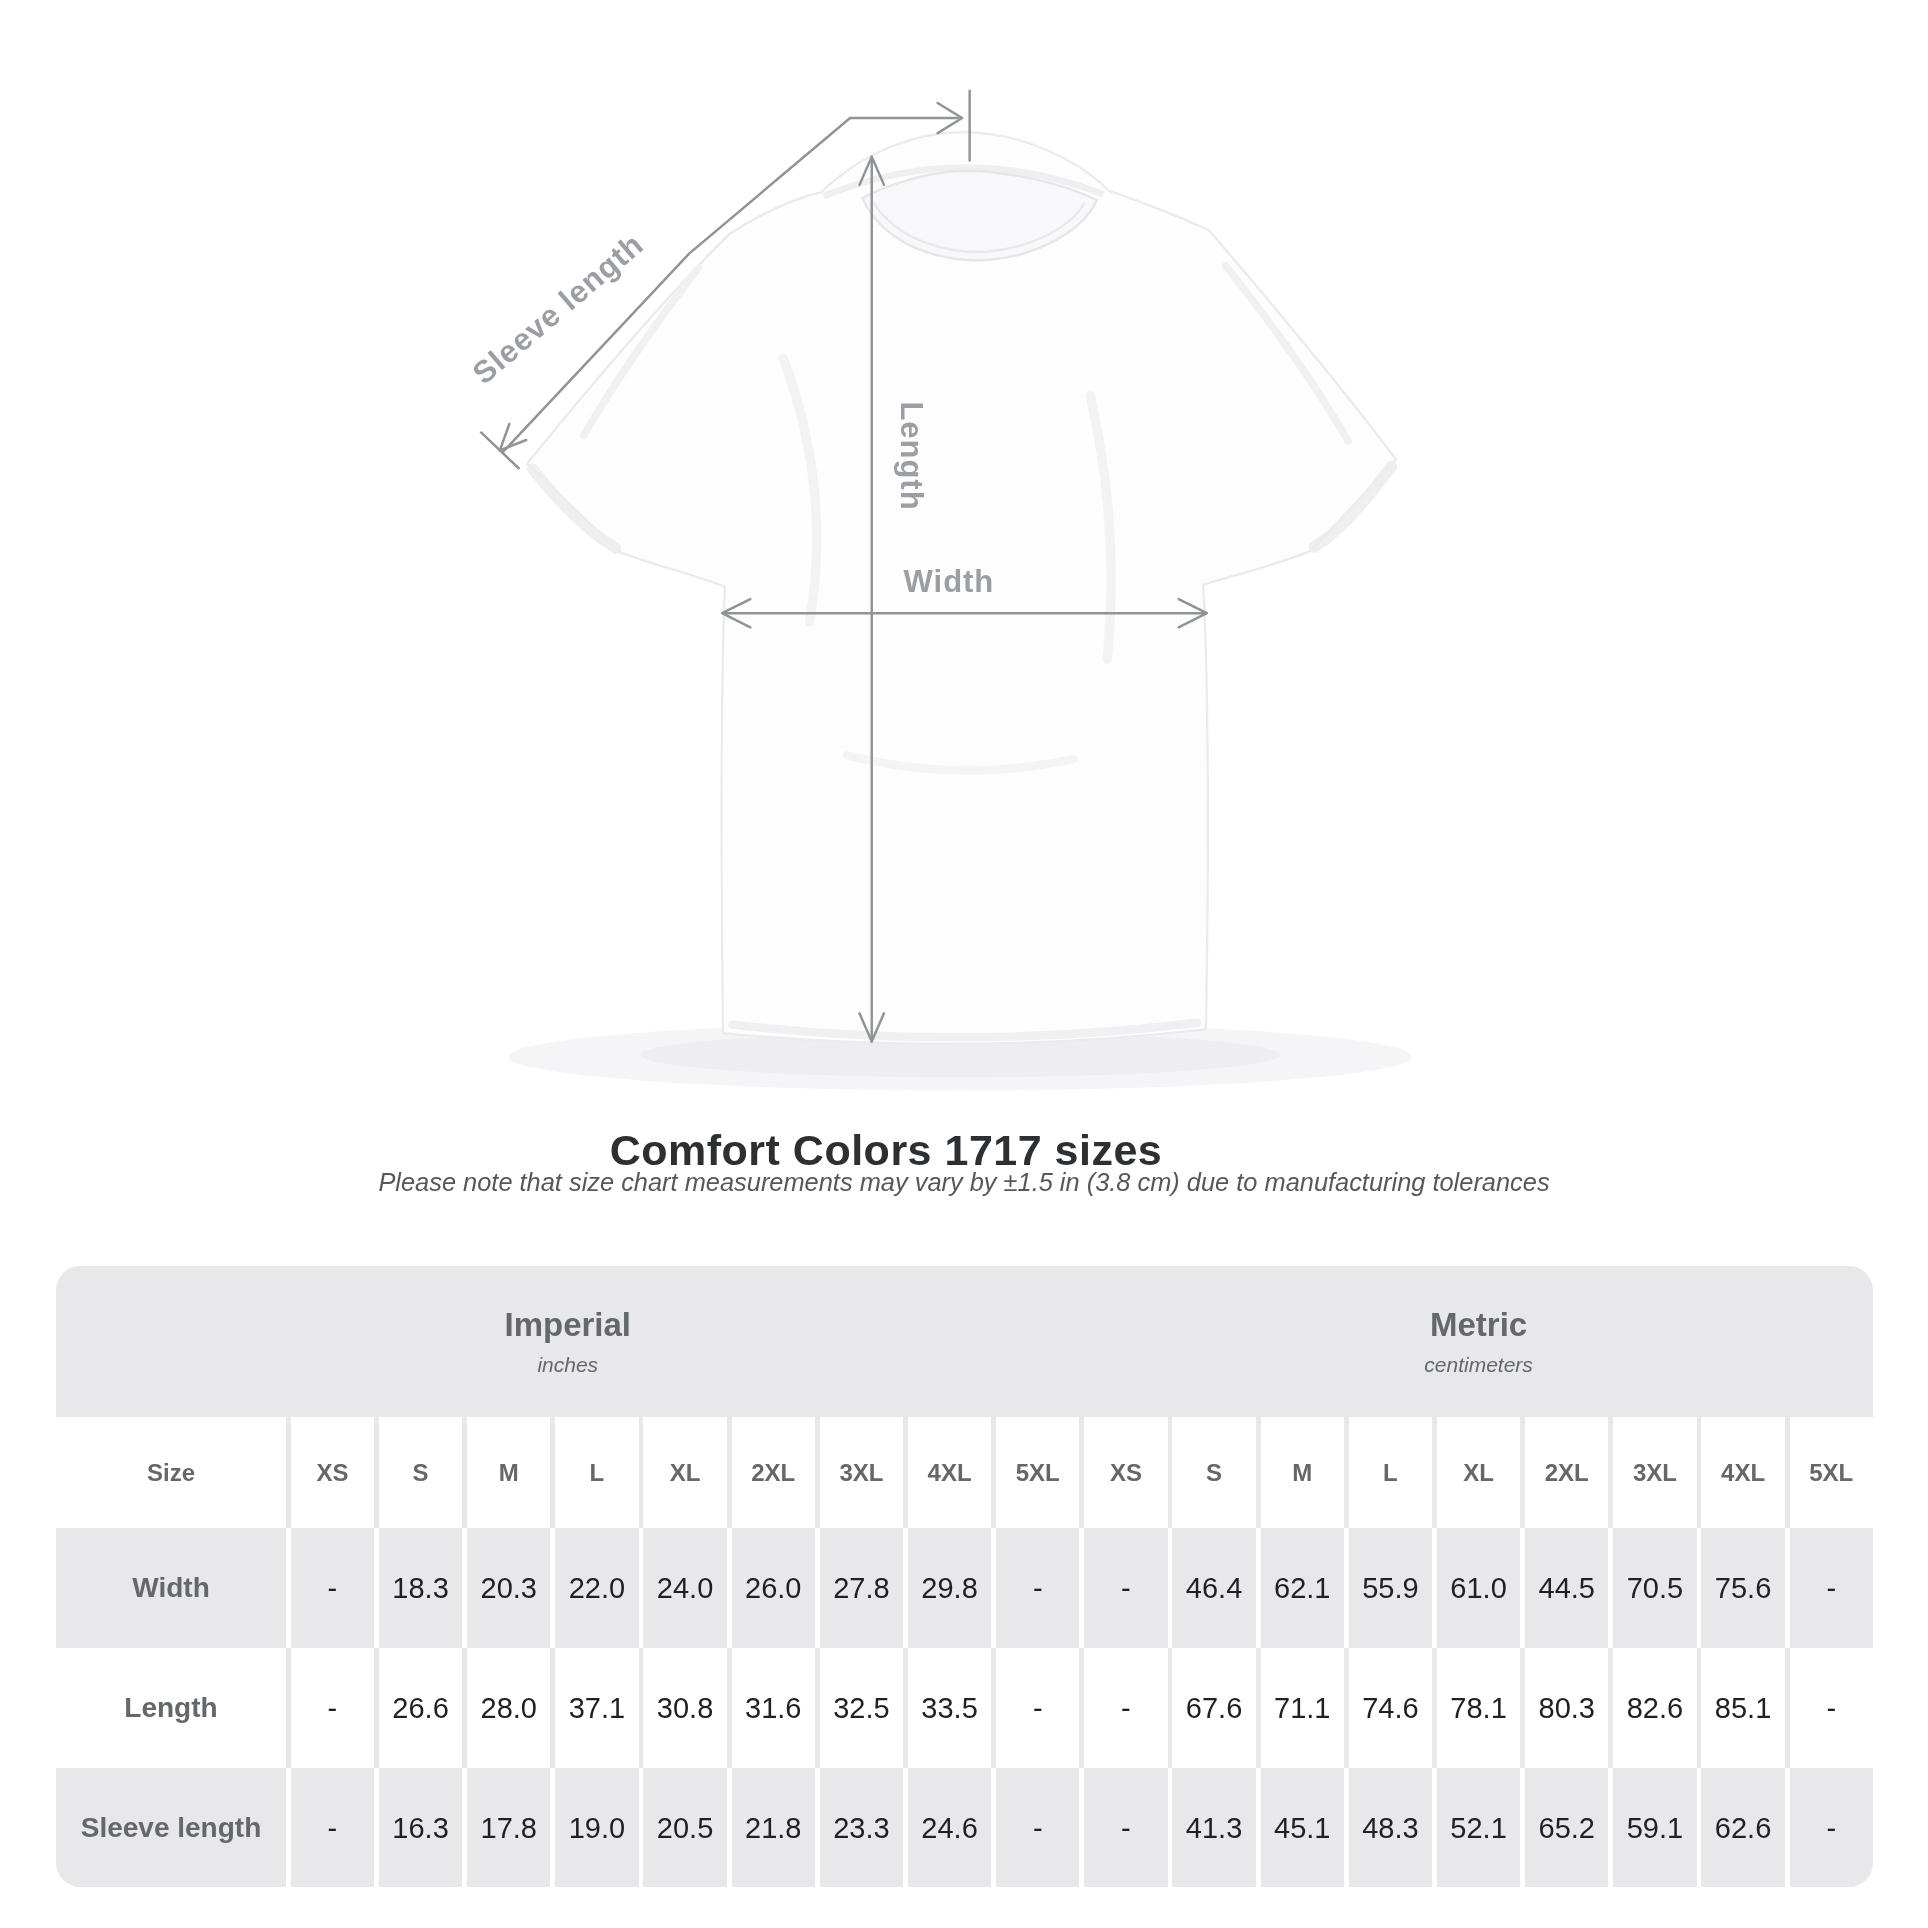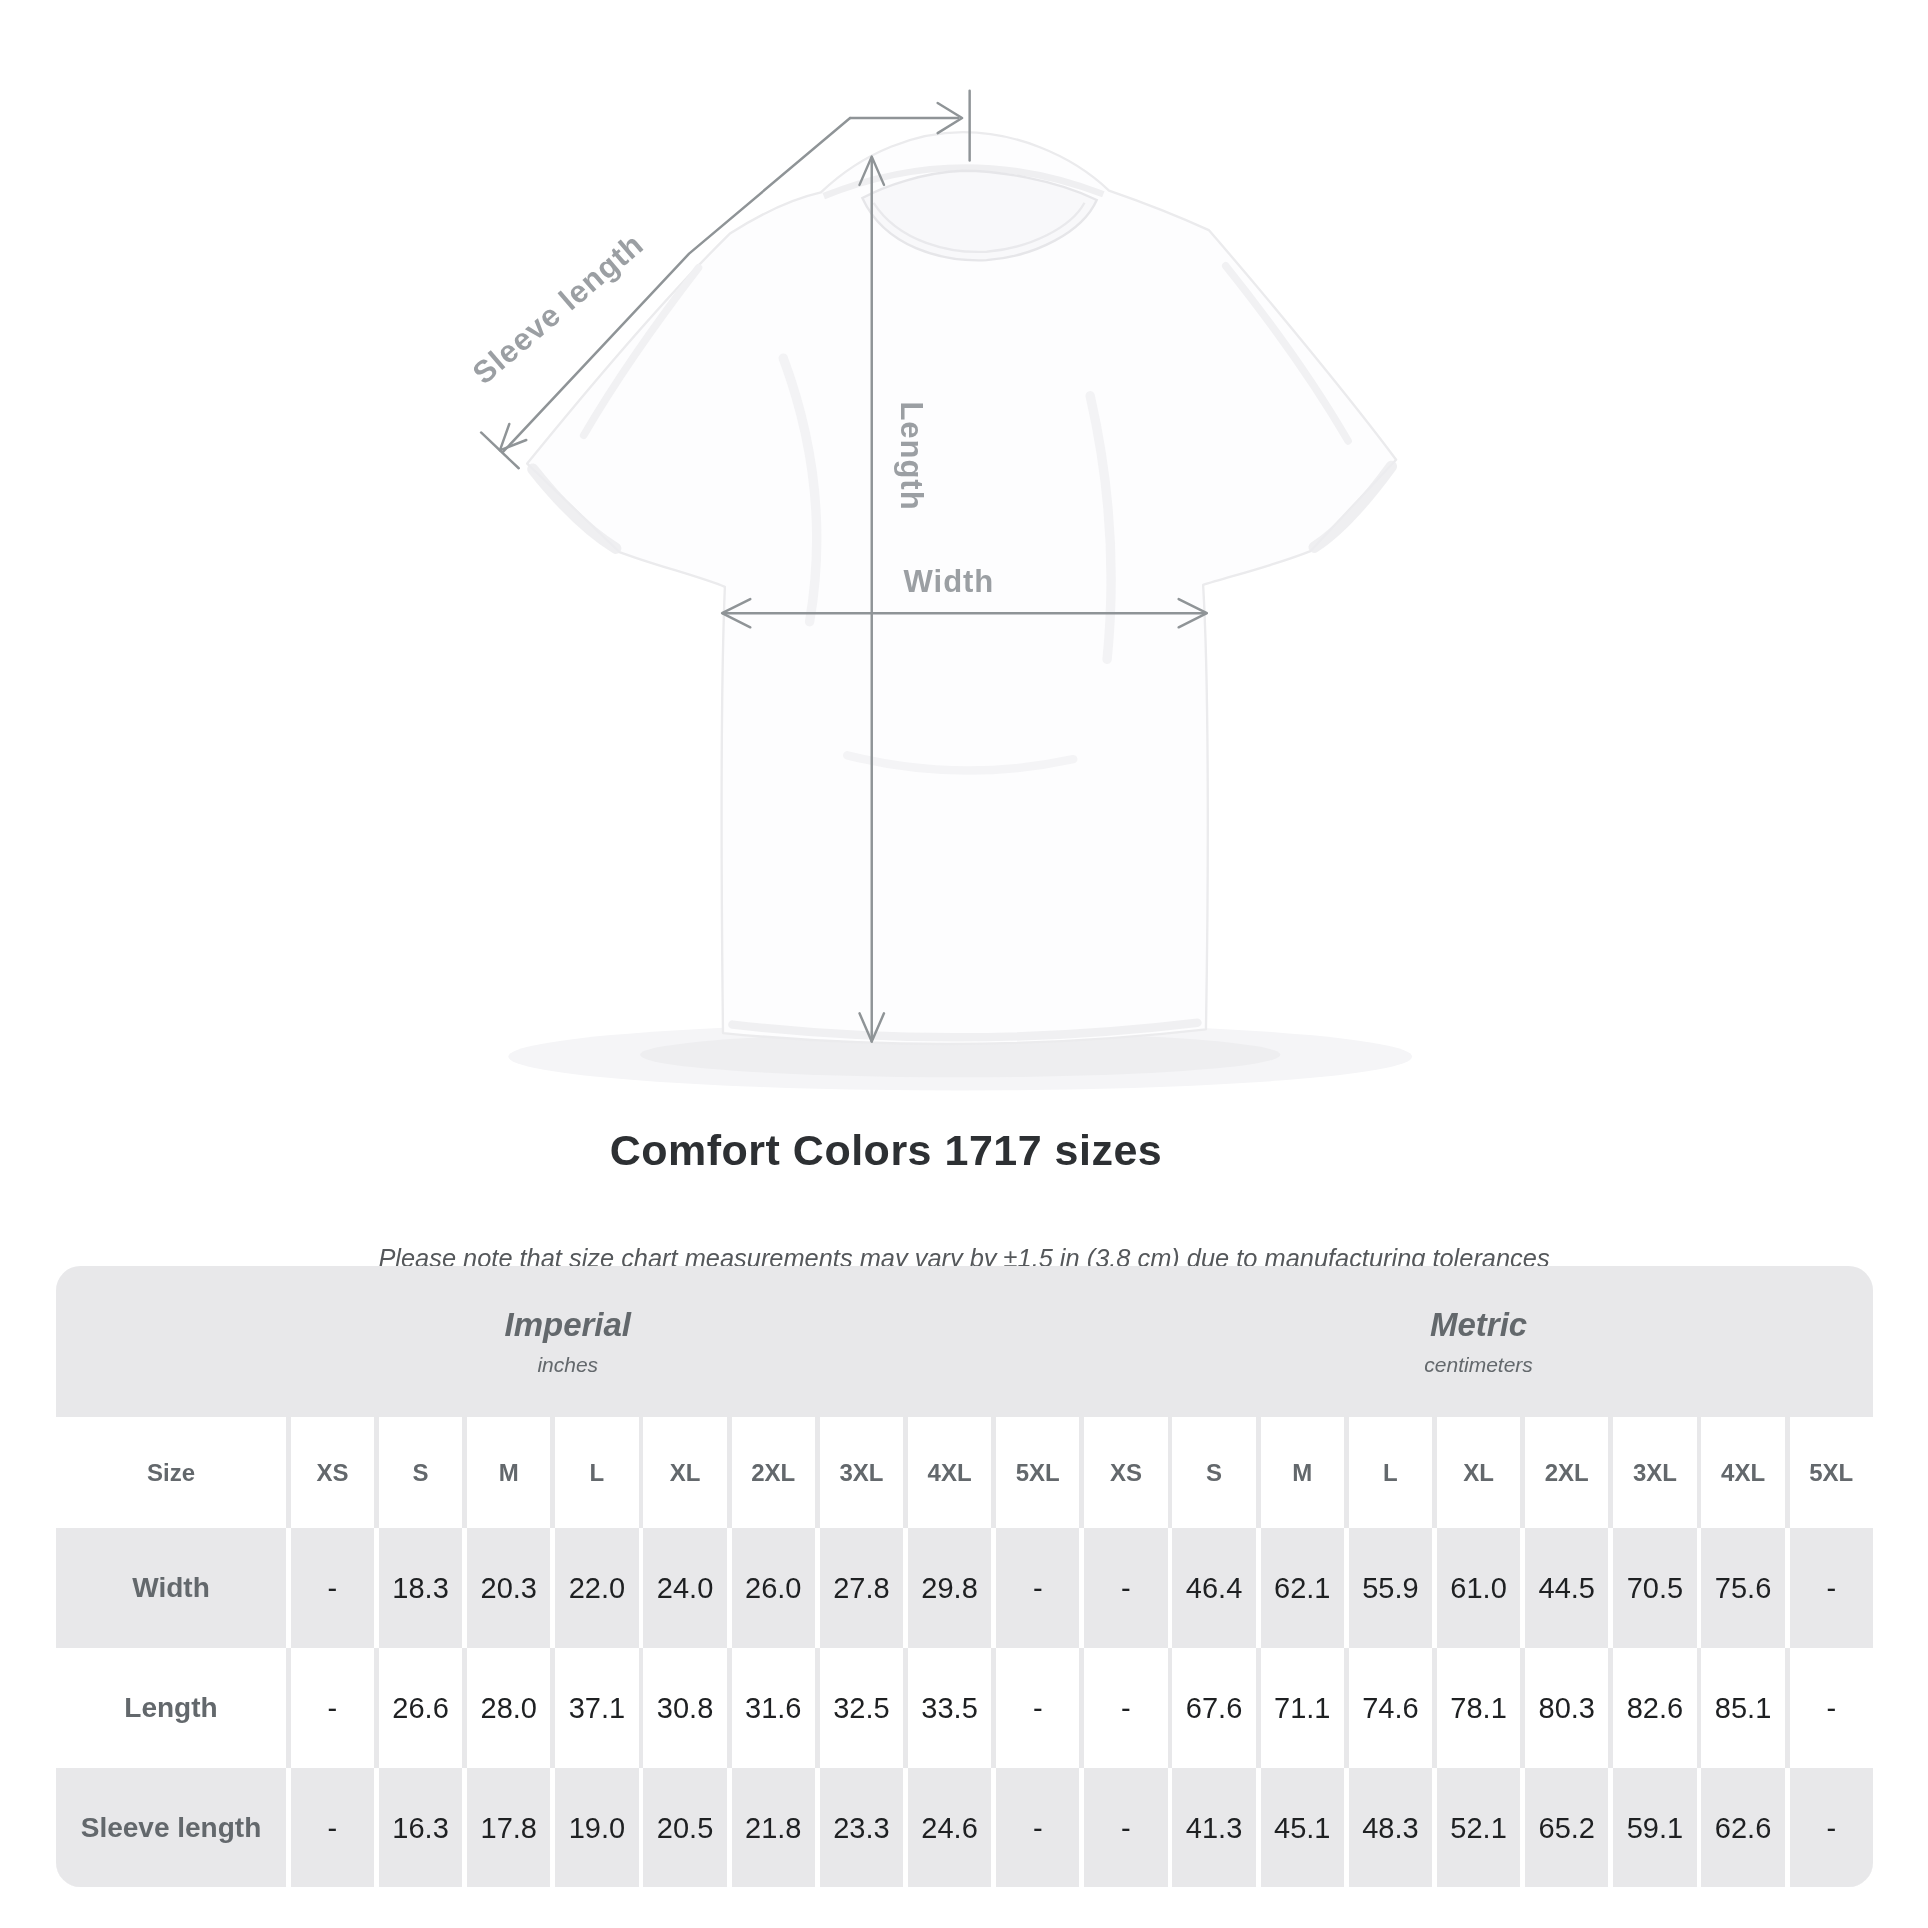--- a/index.html
+++ b/index.html
@@ -26,21 +26,21 @@
   .annot-label{
     font-weight:bold;font-size:33px;fill:var(--annot-label);letter-spacing:1px;
   }
 
   
   .chart-title{
     position:absolute;left:0;top:1126px;width:1772px;text-align:center;
     font-size:43px;font-weight:bold;color:var(--title-dark);letter-spacing:0.5px;
   }
   .chart-note{
-    position:absolute;left:0;top:1244px;width:1928px;text-align:center;
+    position:absolute;left:0;top:1168px;width:1928px;text-align:center;
     font-size:25.4px;font-style:italic;color:var(--note-gray);
   }
 
   
   .size-table{
     position:absolute;left:56px;top:1266px;width:1817px;height:621px;
     background:var(--table-bg);border-radius:24.5px;overflow:hidden;
   }
   .trow{
     display:grid;
@@ -48,21 +48,21 @@
     column-gap:4.7px;
     align-items:stretch;
   }
   .group-row{height:151px;background:transparent;}
   .group{
     display:flex;flex-direction:column;align-items:center;justify-content:center;
     gap:9.4px;color:var(--head-gray);
   }
   .group-1{grid-column:1 / 11;}
   .group-2{grid-column:11 / 20;text-align:right;}
-  .group-label{font-size:33px;font-weight:bold;font-style:italic;}
+  .group-label{font-size:33px;font-weight:bold;}
   .group-sublabel{font-size:21px;font-style:italic;}
 
   .header-row{height:111px;background:transparent;}
   .data-row{height:120px;}
   .data-row.row-gray{background:#ffffff;}     
   .data-row.row-white{background:transparent;}
 
   .cell{
     display:flex;align-items:center;justify-content:center;
     font-size:29px;color:var(--data-dark);

